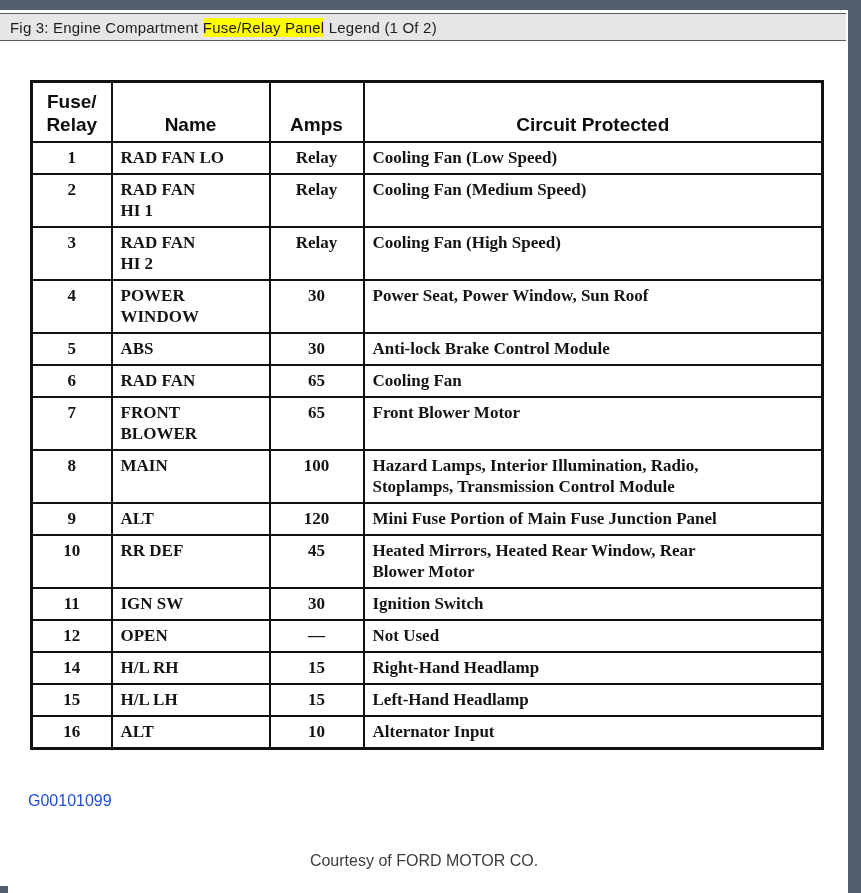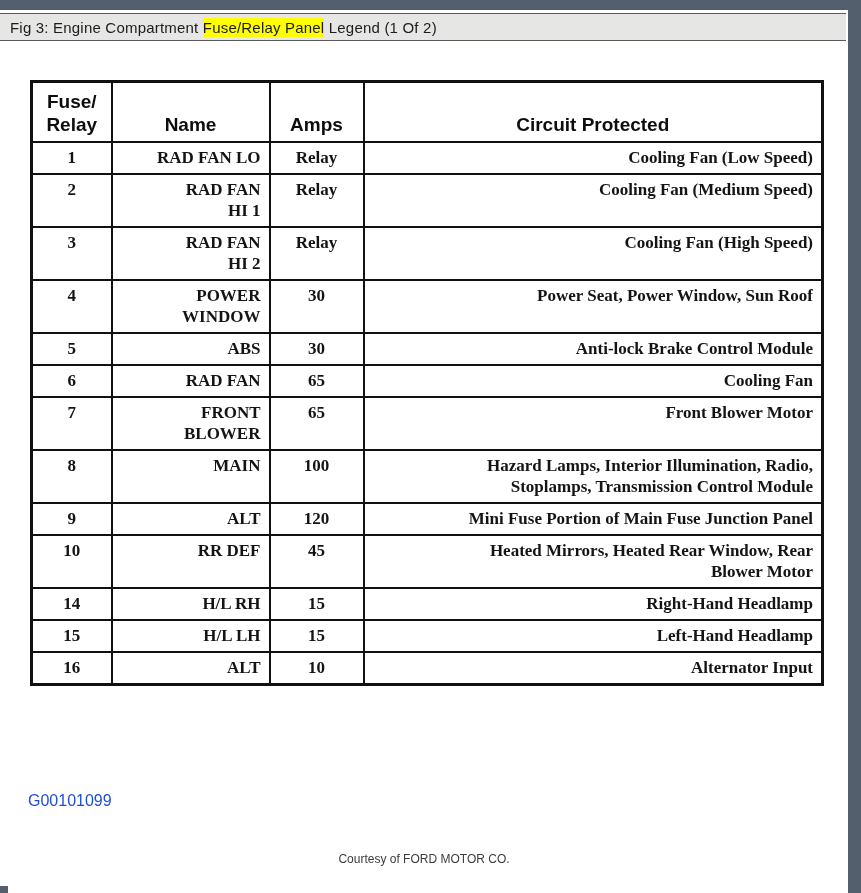--- a/index.html
+++ b/index.html
@@ -80,34 +80,34 @@
   table.legend td {
     font-family: "Liberation Serif", serif;
     font-weight: 700;
     font-size: 17px;
     line-height: 21px;
     color: #141414;
     vertical-align: top;
     padding: 4px 8px 5px 8px;
   }
   td.fuse, td.amps { text-align: center; }
-  td.name, td.circuit { text-align: right; }
+  td.name, td.circuit { text-align: left; }
   
   .figure-id {
     position: absolute;
     left: 28px; top: 792px;
     font-size: 16px;
     color: #1d4ed8;
   }
   .courtesy {
     position: absolute;
     left: 0; top: 852px;
     width: 848px;
     text-align: center;
-    font-size: 12px;
+    font-size: 16px;
     color: #3c3c3c;
   }
 </style>
 </head>
 <body>
 
 <div class="screen">
 
   <div class="top-strip"></div>
   <div class="v-scrollbar"></div>
@@ -194,20 +194,32 @@
           <td class="circuit">Mini Fuse Portion of Main Fuse Junction Panel</td>
         </tr>
         <tr>
           <td class="fuse">10</td>
           <td class="name">RR DEF</td>
           <td class="amps">45</td>
           <td class="circuit">Heated Mirrors, Heated Rear Window, Rear
 Blower Motor</td>
         </tr>
         <tr>
+          <td class="fuse">11</td>
+          <td class="name">IGN SW</td>
+          <td class="amps">30</td>
+          <td class="circuit">Ignition Switch</td>
+        </tr>
+        <tr>
+          <td class="fuse">12</td>
+          <td class="name">OPEN</td>
+          <td class="amps">—</td>
+          <td class="circuit">Not Used</td>
+        </tr>
+        <tr>
           <td class="fuse">14</td>
           <td class="name">H/L RH</td>
           <td class="amps">15</td>
           <td class="circuit">Right-Hand Headlamp</td>
         </tr>
         <tr>
           <td class="fuse">15</td>
           <td class="name">H/L LH</td>
           <td class="amps">15</td>
           <td class="circuit">Left-Hand Headlamp</td>

